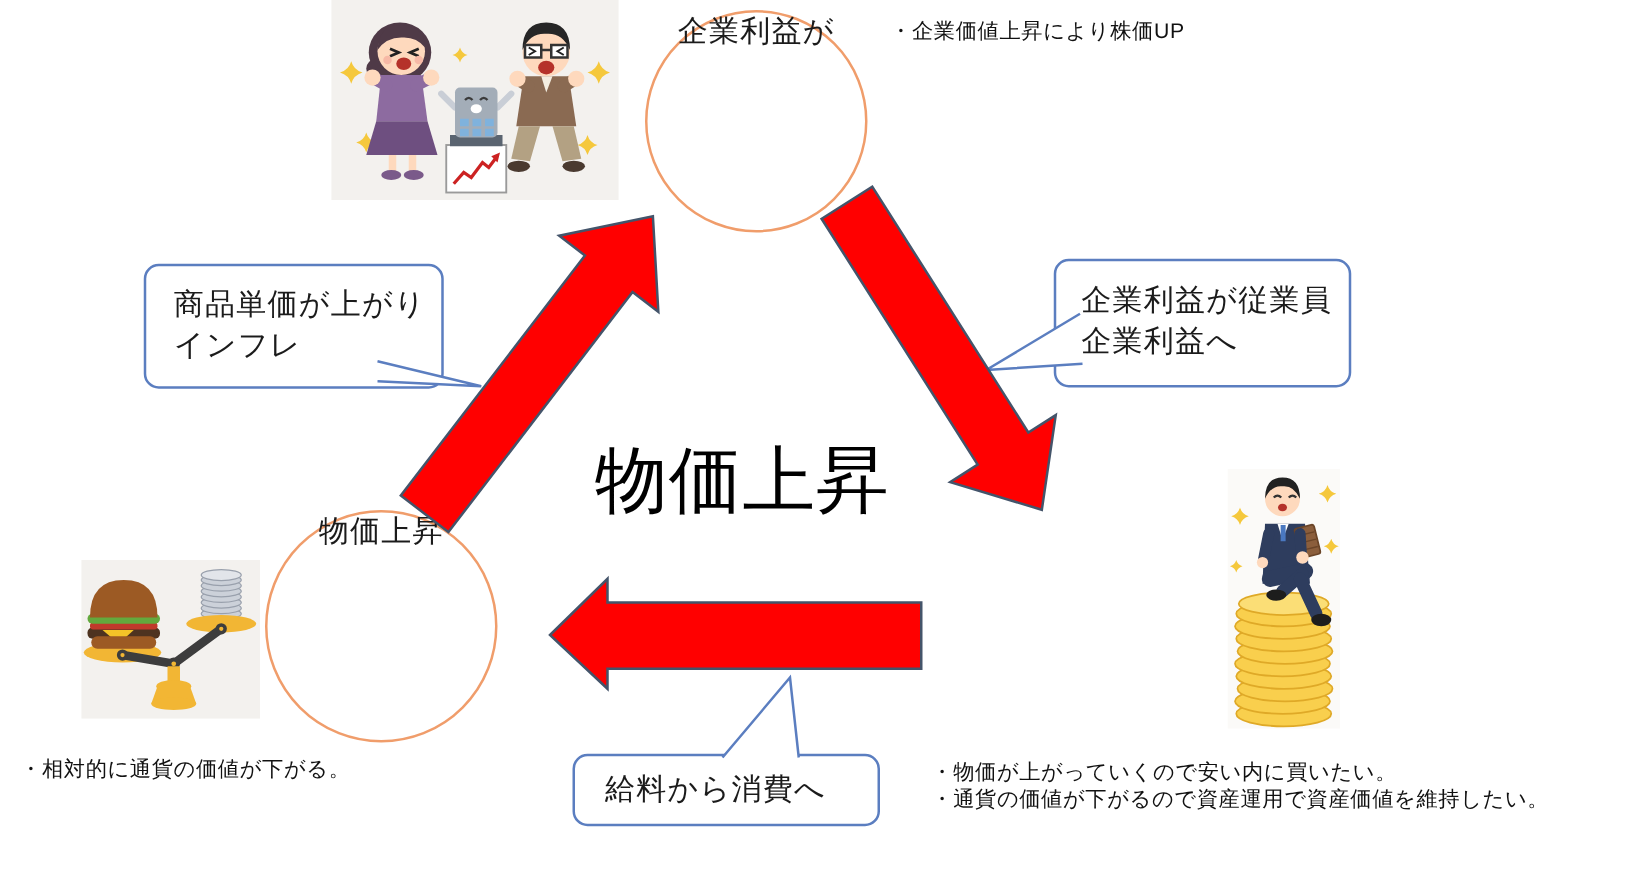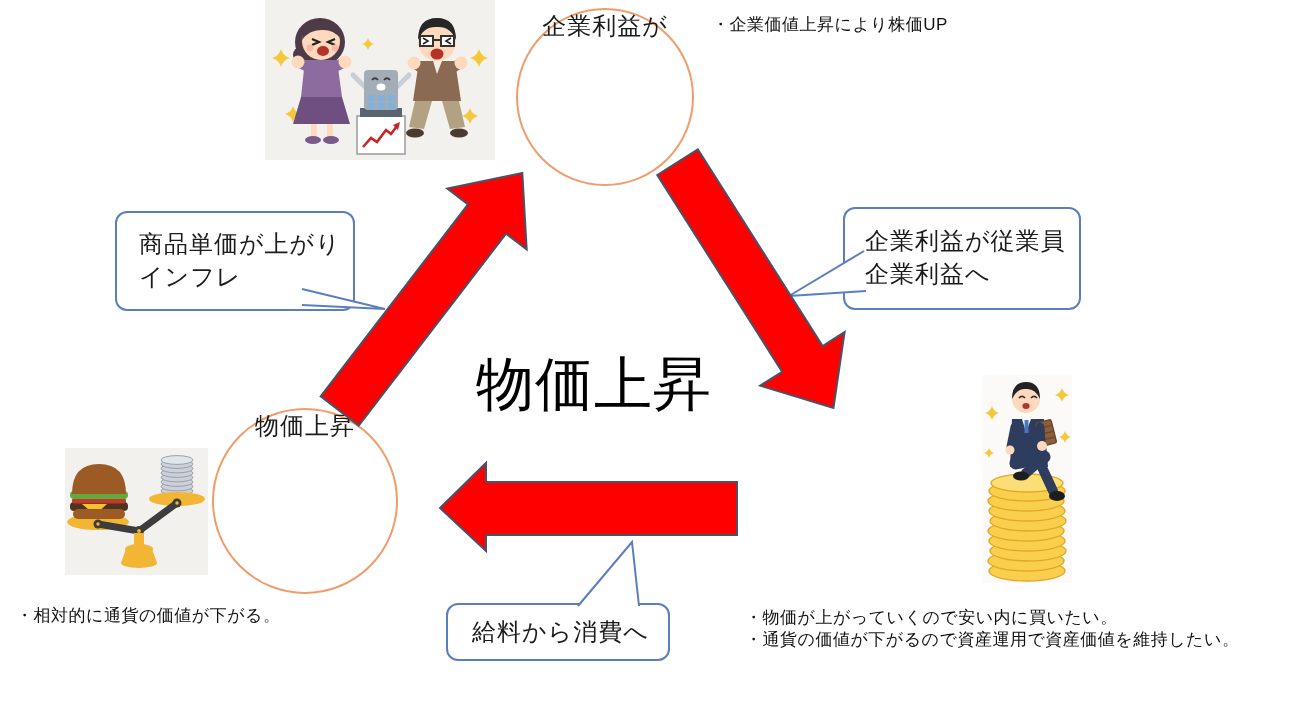--- a/index.html
+++ b/index.html
@@ -232,21 +232,21 @@
     </div>
   </div>
 
   <div class="callout callout-right" style="left:843px; top:207px; width:238px; height:103px;">
     <div class="txt">
       <div>企業利益が従業員</div>
       <div>企業利益へ</div>
     </div>
   </div>
 
-  <div class="callout callout-bottom" style="left:446px; top:603px; width:224px; height:58px;">
+  <div class="callout callout-bottom" style="left:458px; top:603px; width:246px; height:58px;">
     <div class="txt">給料から消費へ</div>
   </div>
 
   <svg class="tails">
     <path d="M302,289 L385,309 L302,305"></path>
     <path d="M864,251 L789,296 L866,291"></path>
     <path d="M578,606 L632,542 L639,606"></path>
   </svg>
 
   <div class="arrow" style="left:281px; top:242px; width:300px; height:100px; transform:rotate(-52.5deg);">

